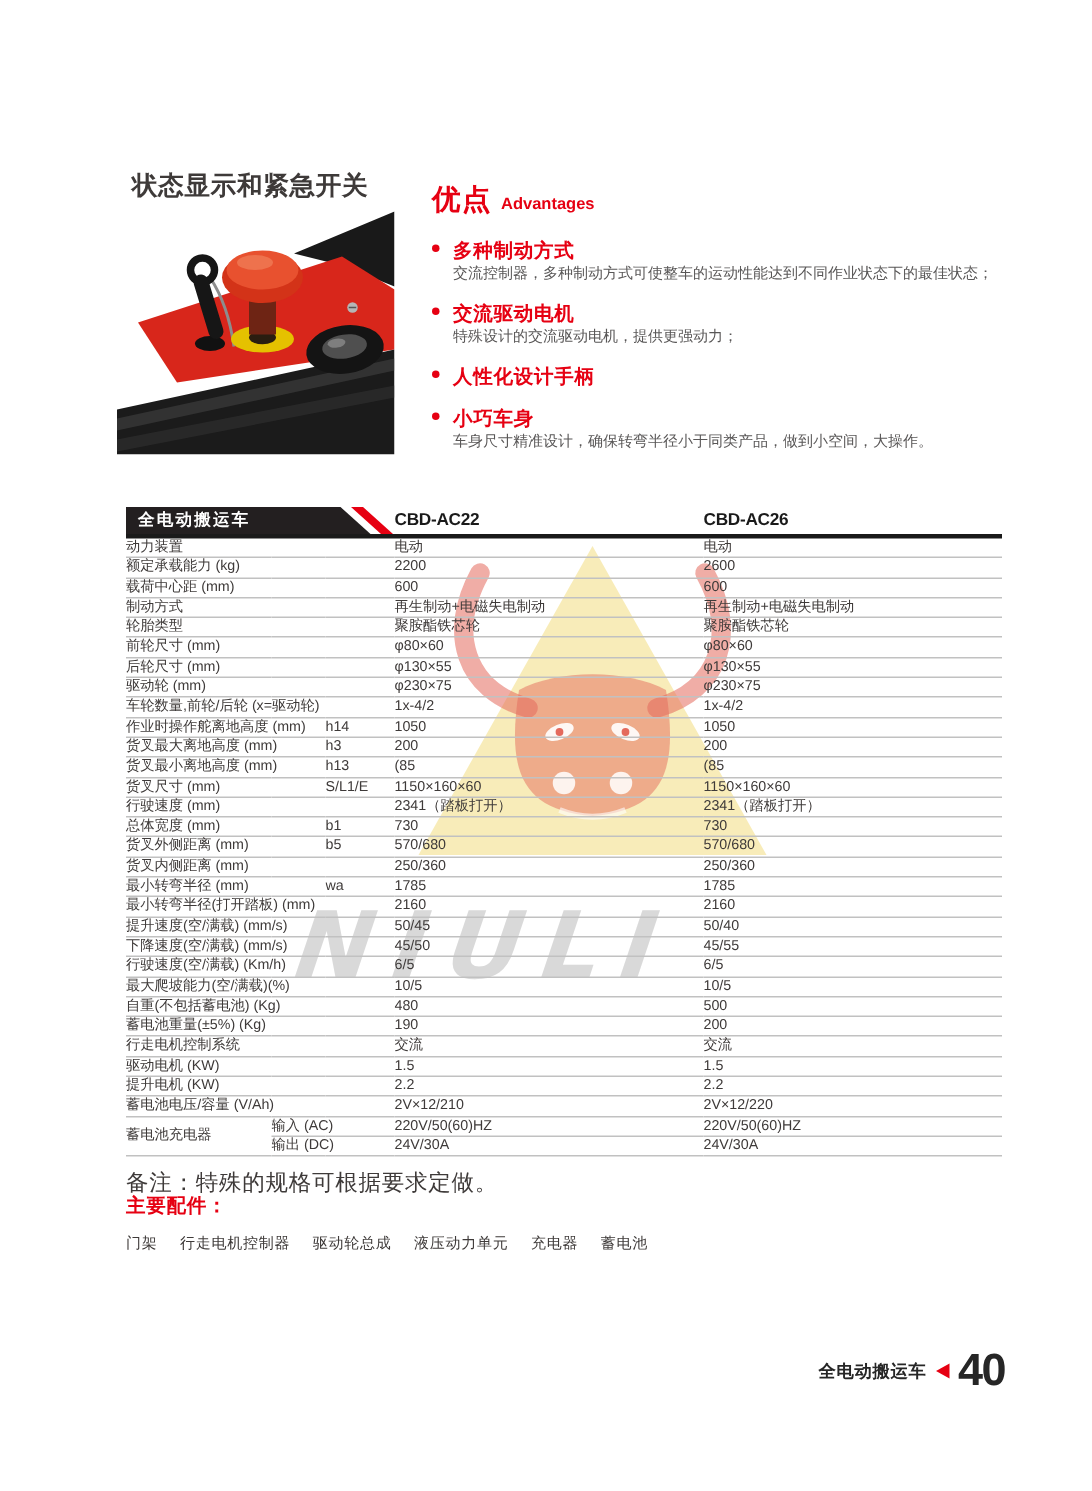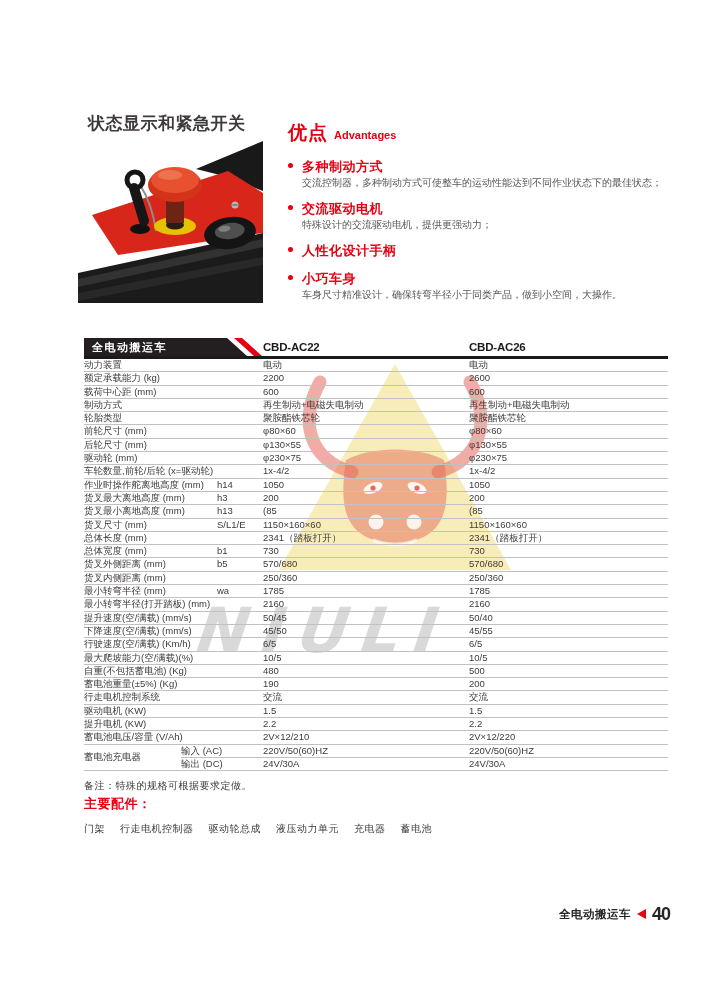--- a/index.html
+++ b/index.html
@@ -33,30 +33,30 @@
   .colh{position:absolute;top:0;line-height:19px;font-weight:bold;font-size:11.5px;color:#1a1a1a;letter-spacing:-.2px;}
   .colh1{left:179px;} .colh2{left:385px;}
   table.specs{border-collapse:collapse;table-layout:fixed;width:584px;}
   table.specs td{
     height:12.3px;line-height:12.3px;font-size:9.5px;color:#3e3a39;
     border-bottom:1px solid #c1c1c1;padding:0;vertical-align:middle;
     white-space:nowrap;overflow:hidden;background:transparent;
   }
   td.lbl{padding-left:4px;}
   td.sub{padding-left:1px;}
-  .note{margin-top:8px;font-size:10px;color:#3e3a39;letter-spacing:.5px;}
+  .note{margin-top:8px;font-size:15px;color:#3e3a39;letter-spacing:.5px;}
   
   .accessories{position:absolute;left:84px;top:795px;z-index:1;}
   .acc-title{font-size:13px;font-weight:bold;color:var(--accent,#e60012);margin-bottom:9px;letter-spacing:.5px;}
   .acc-list{font-size:10px;color:#3e3a39;display:flex;gap:15px;letter-spacing:.5px;}
   
   .footer{position:absolute;top:901px;right:58px;display:flex;align-items:center;gap:6px;z-index:1;}
   .footer-label{font-size:11.5px;font-weight:bold;color:#262626;letter-spacing:.5px;}
   .tri{width:0;height:0;border-top:5px solid transparent;border-bottom:5px solid transparent;border-right:9px solid var(--accent,#e60012);}
-  .pnum{font-size:18px;font-weight:bold;color:#262626;letter-spacing:-1px;line-height:26px;}
+  .pnum{font-size:30px;font-weight:bold;color:#262626;letter-spacing:-1px;line-height:26px;}
 </style>
 </head>
 <body>
 
 <div class="page">
 
   <div class="wm-bull">
     <svg width="235" height="210" viewBox="0 0 235 210">
       <polygon points="117,2 233,208 1,208" fill="#f7e9ad" opacity="0.85"></polygon>
       <path d="M42,20 C20,60 32,98 74,110" stroke="#e4695c" stroke-width="13" fill="none" stroke-linecap="round" opacity="0.55"></path>
@@ -211,21 +211,21 @@
             <td class="val">(85</td>
             <td class="val">(85</td>
           </tr>
           <tr>
             <td class="lbl" colspan="2">货叉尺寸 (mm)</td>
             <td class="sym">S/L1/E</td>
             <td class="val">1150×160×60</td>
             <td class="val">1150×160×60</td>
           </tr>
           <tr>
-            <td class="lbl" colspan="2">总体长度 (mm)</td>
+            <td class="lbl" colspan="2">行驶速度 (mm)</td>
             <td class="sym"></td>
             <td class="val">2341（踏板打开）</td>
             <td class="val">2341（踏板打开）</td>
           </tr>
           <tr>
             <td class="lbl" colspan="2">总体宽度 (mm)</td>
             <td class="sym">b1</td>
             <td class="val">730</td>
             <td class="val">730</td>
           </tr>

